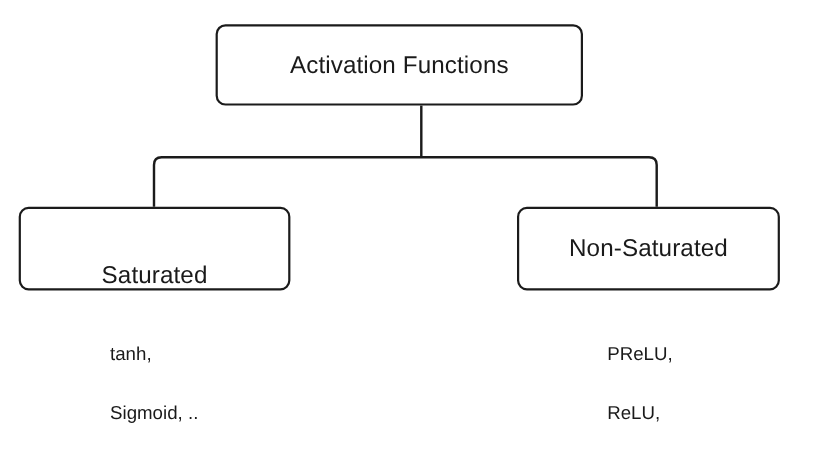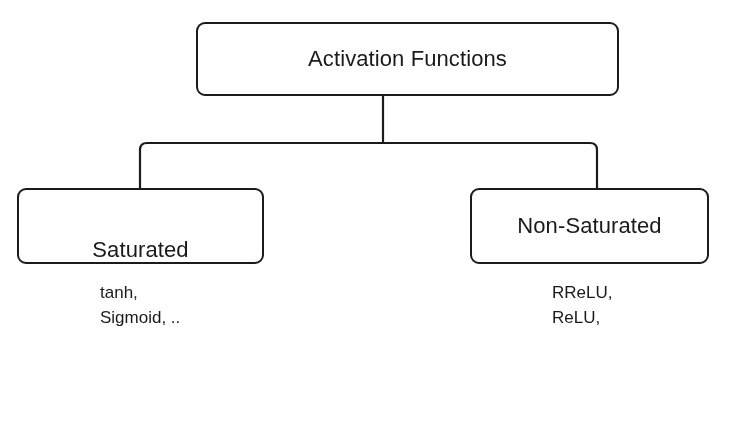--- a/index.html
+++ b/index.html
@@ -55,21 +55,21 @@
     font-weight: 400;
     line-height: 1.1;
     color: #1a1a1a;
     letter-spacing: 0.1px;
     white-space: nowrap;
   }
 
   #node-root {
     left: 196px;
     top: 22px;
-    width: 423px;
+    width: 334px;
     height: 74px;
   }
   #node-saturated {
     left: 17px;
     top: 188px;
     width: 247px;
     height: 76px;
     align-items: flex-end;
   }
   #node-non-saturated {
@@ -91,20 +91,21 @@
   #examples-saturated {
     left: 100px;
     top: 280px;
   }
   #examples-non-saturated {
     left: 552px;
     top: 280px;
   }
   .example-item {
     display: block;
+    margin-top: 29px;
   }
 
   
   #watermark {
     position: absolute;
     z-index: 3;
     right: 14px;
     bottom: 18px;
     font-size: 17px;
     letter-spacing: 7px;
@@ -136,18 +137,18 @@
   <div class="node" id="node-non-saturated">
     <span class="node-label">Non-Saturated</span>
   </div>
 
   <div class="examples" id="examples-saturated">
     <span class="example-item">tanh,</span>
     <span class="example-item">Sigmoid, ..</span>
   </div>
 
   <div class="examples" id="examples-non-saturated">
-    <span class="example-item">RReLU,</span>
+    <span class="example-item">PReLU,</span>
     <span class="example-item">ReLU,</span>
   </div>
 
 
 </div>
 
 </body></html>

